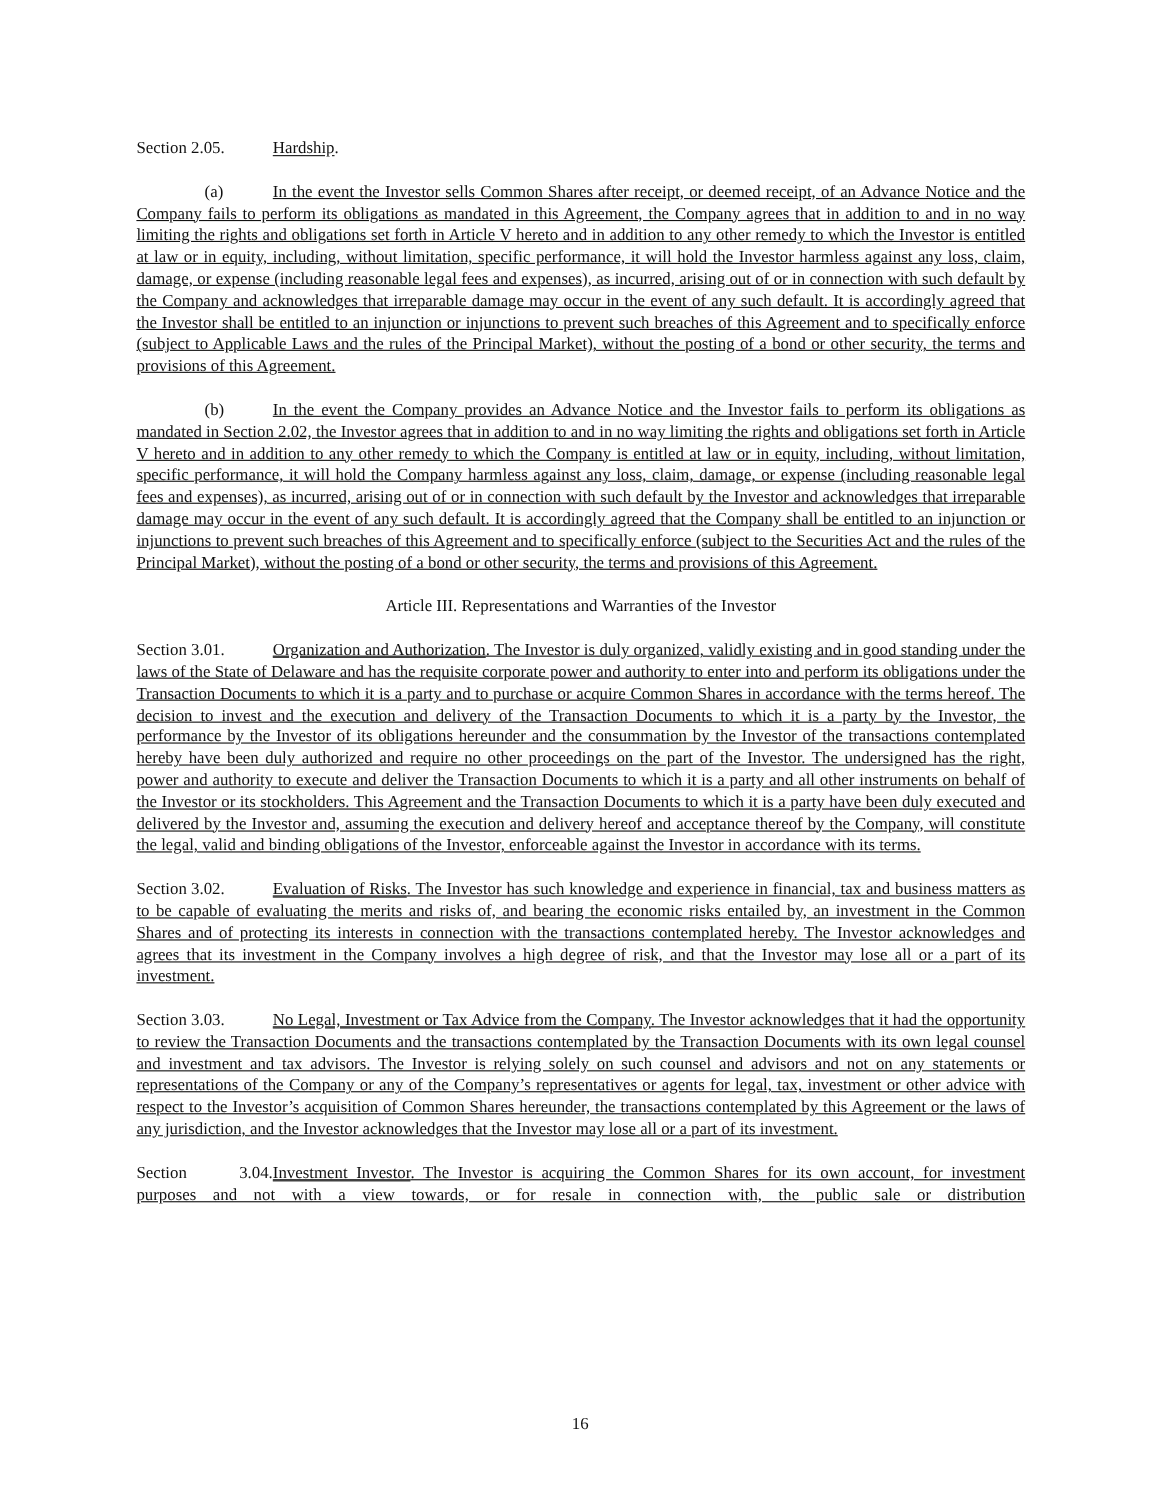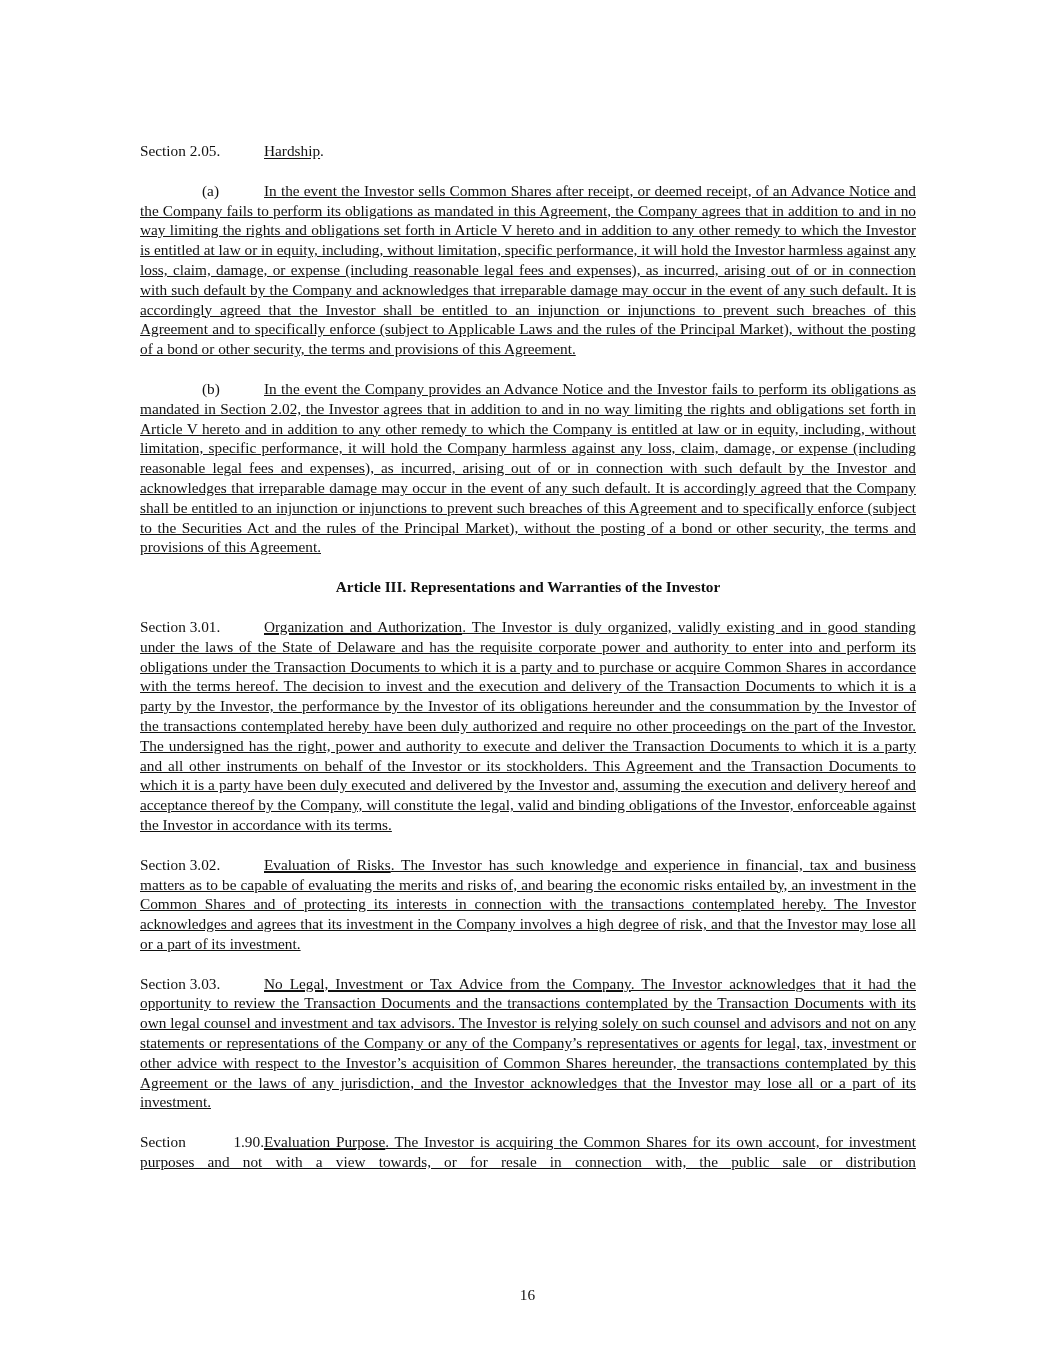--- a/index.html
+++ b/index.html
@@ -4,27 +4,27 @@
   <style>
     html, body { margin: 0; padding: 0; background: #ffffff; }
     body {
       width: 1055px; height: 1365px; position: relative; overflow: hidden;
       font-family: "Liberation Serif", "DejaVu Serif", serif;
       color: #111111;
       font-size: 15.3px;
       line-height: 19.8px;
     }
     .page { position: absolute; left: 124px; top: 125px; width: 808px; }
-    p { margin: 16px; text-align: justify; }
+    p { margin: 0; text-align: justify; }
     .sec-head { margin-bottom: 20px; }
     .sec-num { display: inline-block; width: 124px; }
     .u { text-decoration: underline; text-underline-offset: 2px; }
     .indent-label { display: inline-block; width: 62px; margin-left: 62px; }
     .para { margin-bottom: 20px; text-decoration: underline; }
-    .article { text-align: center; font-weight: bold; margin-bottom: 20px; }
+    .article { text-align: center; font-weight: normal; margin-bottom: 20px; }
     .page-num { position: absolute; top: 1285px; left: 0; width: 1055px; text-align: center; }
   </style>
 </head>
 <body>
 
 <div class="page">
 
   <p class="sec-head">
     <span class="sec-num">Section 2.05.</span><span class="u">Hardship</span><span>.</span>
   </p>
@@ -46,18 +46,18 @@
 
   <p class="para">
     <span class="sec-num">Section 3.02.</span><span class="u">Evaluation of Risks</span><span>.  The Investor has such knowledge and experience in financial, tax and business matters as to be capable of evaluating the merits and risks of, and bearing the economic risks entailed by, an investment in the Common Shares and of protecting its interests in connection with the transactions contemplated hereby.  The Investor acknowledges and agrees that its investment in the Company involves a high degree of risk, and that the Investor may lose all or a part of its investment.</span>
   </p>
 
   <p class="para">
     <span class="sec-num">Section 3.03.</span><span class="u">No Legal, Investment or Tax Advice from the Company</span><span>.  The Investor acknowledges that it had the opportunity to review the Transaction Documents and the transactions contemplated by the Transaction Documents with its own legal counsel and investment and tax advisors.  The Investor is relying solely on such counsel and advisors and not on any statements or representations of the Company or any of the Company’s representatives or agents for legal, tax, investment or other advice with respect to the Investor’s acquisition of Common Shares hereunder, the transactions contemplated by this Agreement or the laws of any jurisdiction, and the Investor acknowledges that the Investor may lose all or a part of its investment.</span>
   </p>
 
   <p class="para" style="text-align-last: justify;">
-    <span class="sec-num">Section 1.90.</span><span class="u">Evaluation Purpose</span><span>.  The Investor is acquiring the Common Shares for its own account, for investment purposes and not with a view towards, or for resale in connection with, the public sale or distribution</span>
+    <span class="sec-num">Section 3.04.</span><span class="u">Investment Investor</span><span>.  The Investor is acquiring the Common Shares for its own account, for investment purposes and not with a view towards, or for resale in connection with, the public sale or distribution</span>
   </p>
 
 </div>
 
 <div class="page-num">16</div>
 
 </body></html>

